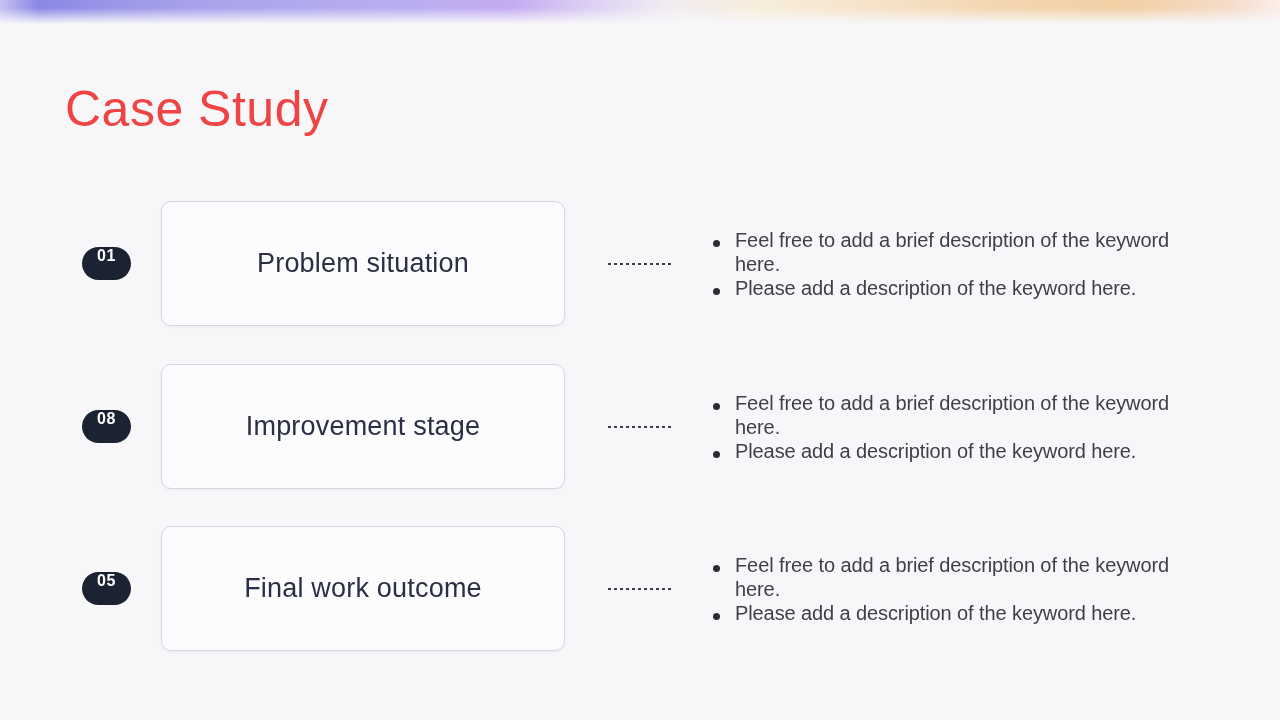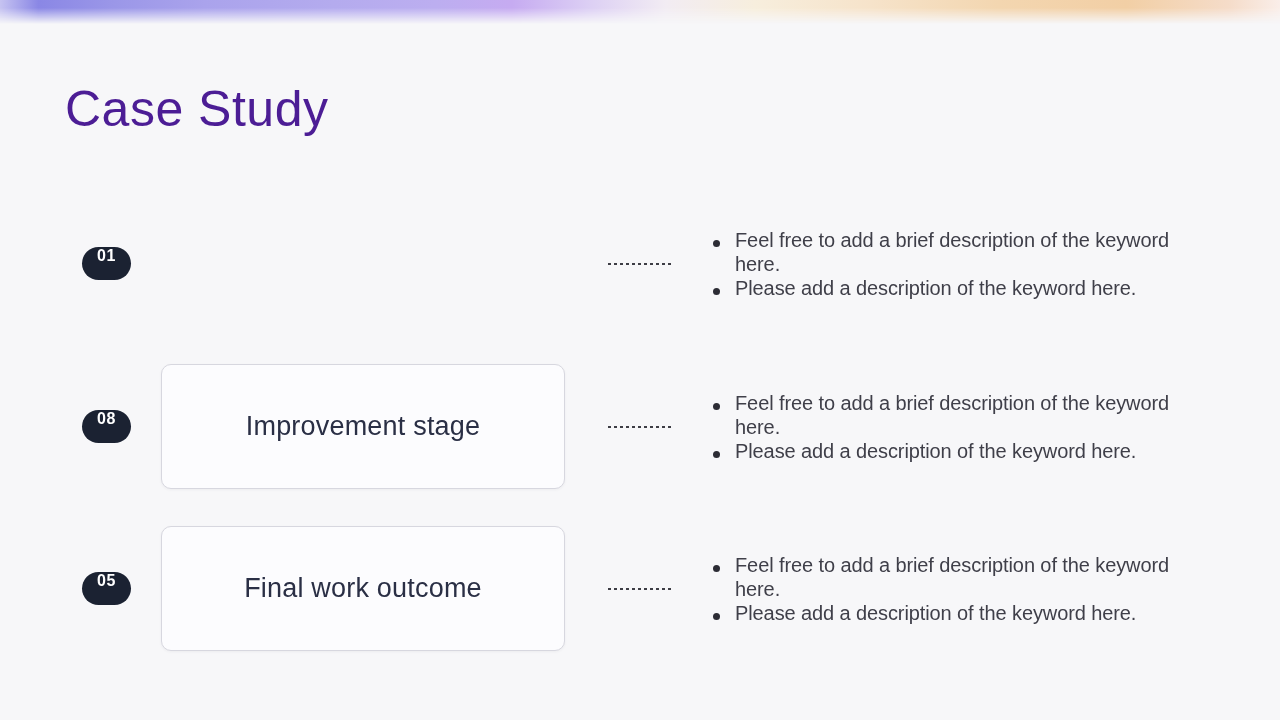--- a/index.html
+++ b/index.html
@@ -29,21 +29,21 @@
             mask-image: linear-gradient(to bottom, #000 0, #000 8px, transparent 100%);
   }
 
   .title {
     position: absolute;
     left: 65px;
     top: 80px;
     font-size: 50px;
     font-weight: 500;
     letter-spacing: 0.5px;
-    color: #4c1d95;
+    color: #ef4444;
   }
 
   .row { position: absolute; left: 0; width: 100%; height: 125px; }
   .row-1 { top: 201px; }
   .row-2 { top: 364px; }
   .row-3 { top: 526px; }
 
   .badge {
     position: absolute;
     left: 82px;
@@ -120,20 +120,23 @@
 <div class="slide">
 
   <div class="topbar"></div>
 
   <h1 class="title">Case Study</h1>
 
   <div class="row row-1">
     <div class="badge">
       <span>01</span>
     </div>
+    <div class="card">
+      <span class="card-label">Problem situation</span>
+    </div>
     <div class="connector"></div>
     <ul class="bullets">
       <li>Feel free to add a brief description of the keyword here.</li>
       <li>Please add a description of the keyword here.</li>
     </ul>
   </div>
 
   <div class="row row-2">
     <div class="badge">
       <span>08</span>

